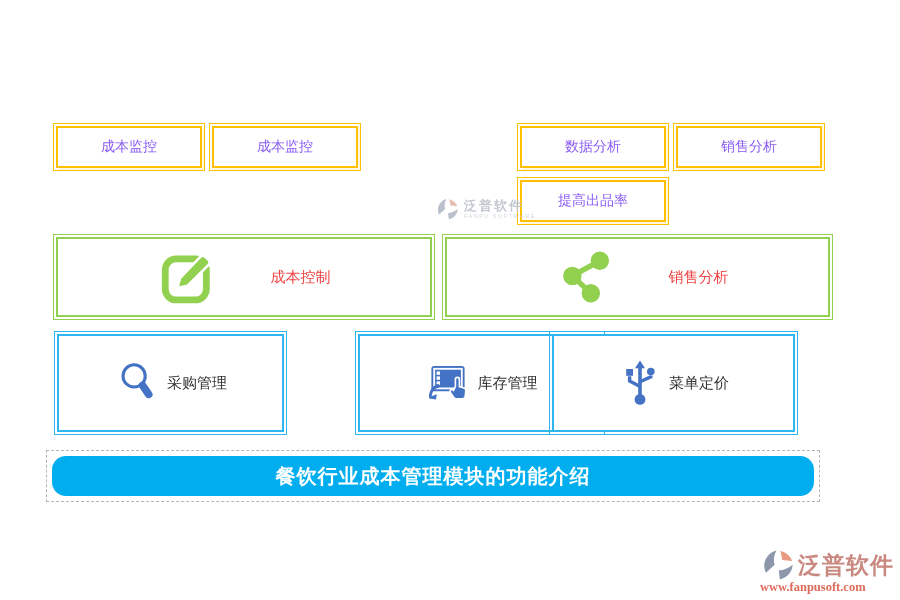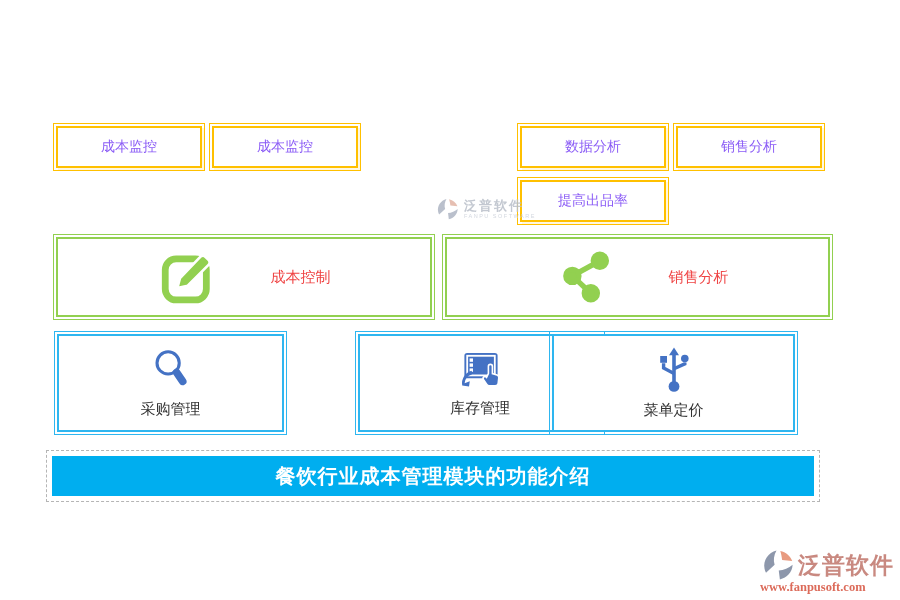--- a/index.html
+++ b/index.html
@@ -34,35 +34,35 @@
     display:flex;align-items:center;justify-content:center;gap:55px;
     font-size:15px;color:#ef4444;
   }
   .gbox-1{left:56px;top:237px;width:372px;height:76px;}
   .gbox-2{left:445px;top:237px;width:368px;height:76px;padding-left:13px;}
 
   
   .bbox{
     position:absolute;background:#fff;border:2px solid var(--ltblue);
     outline:1px solid var(--ltblue);outline-offset:2px;
-    display:flex;flex-direction:column;align-items:center;justify-content:center;gap:7px;
+    display:flex;flex-direction:row;align-items:center;justify-content:center;gap:7px;
     font-size:15px;color:#333;
   }
   .bbox-1{left:57px;top:334px;width:223px;height:94px;}
   .bbox-2{left:316px;top:334px;width:240px;height:94px;margin-left:42px;}
   .bbox-3{left:552px;top:334px;width:239px;height:94px;}
 
   
   .banner-outer{
     position:absolute;left:46px;top:450px;width:762px;
     border:1px dashed #b5b5b5;padding:5px;background:#fff;
   }
   .banner-inner{
     background:var(--bannerblue);height:40px;line-height:40px;
-    text-align:center;color:#fff;font-size:20px;font-weight:bold;letter-spacing:1px;
+    text-align:center;color:#fff;font-size:20px;font-weight:bold;letter-spacing:1px;border-radius:14px;
   }
 
   
   .watermark{
     position:absolute;left:436px;top:198px;display:flex;align-items:center;gap:5px;opacity:0.85;
   }
   .wm-text{display:flex;flex-direction:column;line-height:1;}
   .wm-name{font-size:13px;color:var(--wmgray);letter-spacing:2px;font-weight:bold;}
   .wm-sub{font-size:5.5px;color:#ccd1da;letter-spacing:1.5px;margin-top:2px;}
 

